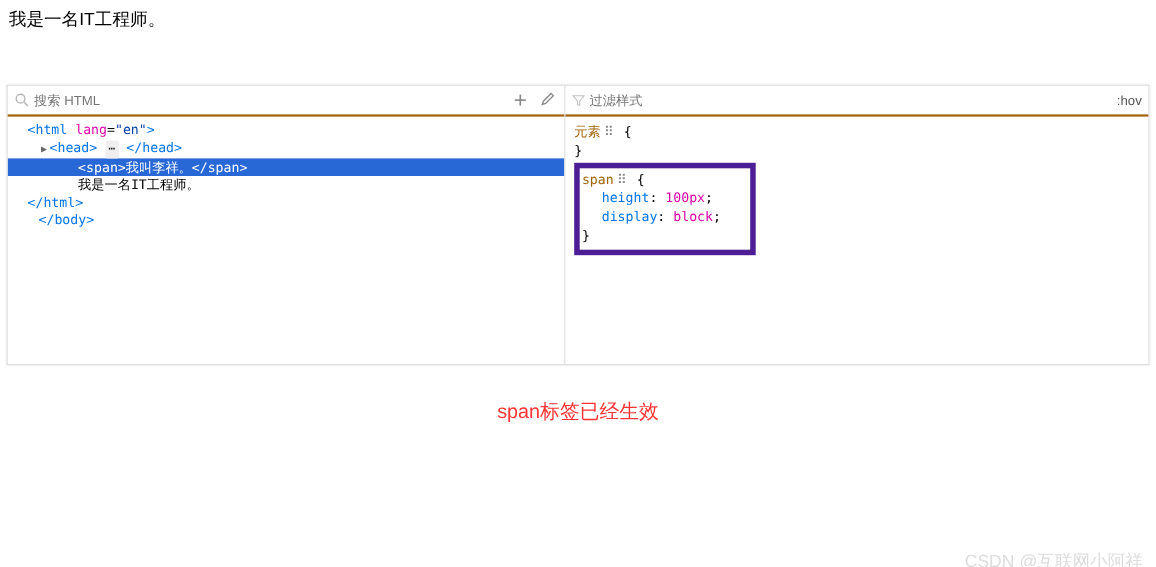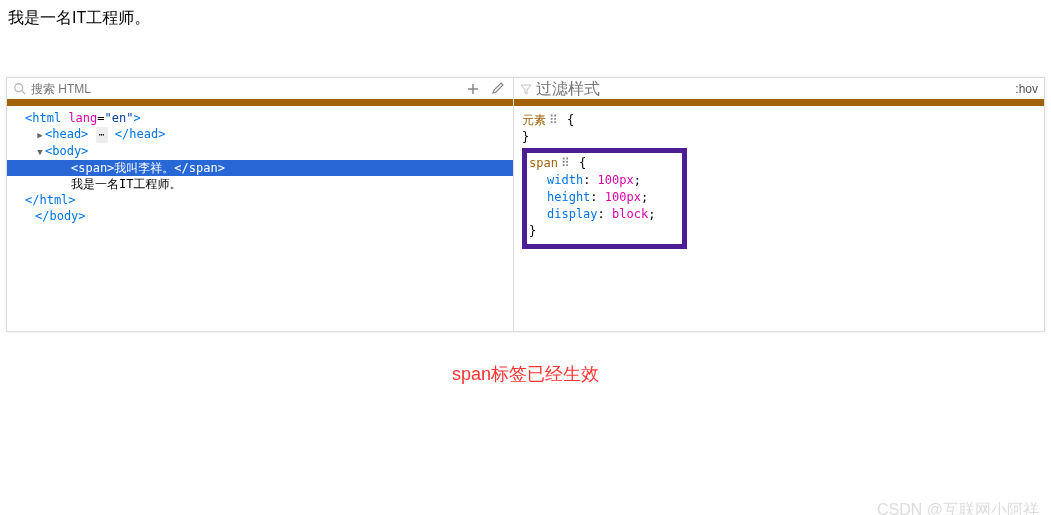--- a/index.html
+++ b/index.html
@@ -7,28 +7,28 @@
     
     .page-content { padding: 8px; }
     .text-line-1 { font-size: 16px; margin-bottom: 90px; }
     .text-line-2 { font-size: 16px; margin-bottom: 40px; }
     
     .devtools { border: 1px solid #ddd; height: 255px; display: flex; box-shadow: 0 0 3px rgba(0,0,0,0.1); margin: 0 6px; }
     
     .dom-panel { flex: 1; border-right: 1px solid #ddd; display: flex; flex-direction: column; }
     .styles-panel { width: 530px; display: flex; flex-direction: column; }
     
-    .toolbar { height: 28px; border-bottom: 7px solid #a16207; display: flex; align-items: center; padding: 0 6px; }
+    .toolbar { height: 28px; border-bottom: 2px solid #a16207; display: flex; align-items: center; padding: 0 6px; }
     .toolbar-left { flex: 1; display: flex; align-items: center; }
     .search-icon { width: 14px; height: 14px; margin-right: 4px; opacity: 0.6; }
     .search-input { border: none; outline: none; font-size: 12px; color: #999; flex: 1; background: transparent; }
     .toolbar-btn { width: 20px; height: 20px; display: flex; align-items: center; justify-content: center; cursor: pointer; margin-left: 4px; opacity: 0.7; }
     
     .filter-icon { width: 12px; height: 12px; margin-right: 4px; opacity: 0.5; }
-    .filter-input { border: none; outline: none; font-size: 16px; color: #999; flex: 1; background: transparent; }
+    .filter-input { border: none; outline: none; font-size: 12px; color: #999; flex: 1; background: transparent; }
     .hov-btn { font-size: 12px; color: #555; cursor: pointer; }
     
     .dom-tree { padding: 4px 0; font-family: Menlo, Monaco, Consolas, monospace; font-size: 12px; line-height: 16px; overflow: auto; flex: 1; }
     .dom-line { padding: 0 8px; white-space: nowrap; }
     .dom-line.indent1 { padding-left: 18px; }
     .dom-line.indent2 { padding-left: 28px; }
     .dom-line.indent3 { padding-left: 64px; }
     .dom-line.selected { background: #2868d6; color: #fff; }
     
     .tag { color: #0074e8; }
@@ -76,21 +76,20 @@
       </div>
       <div class="toolbar-btn">
         <svg width="14" height="14" viewBox="0 0 14 14">
             <path d="M11 1 L13 3 L6 10 L3 11 L4 8 Z" fill="none" stroke="#555" stroke-width="1.2"></path>
           </svg>
       </div>
     </div>
     <div class="dom-tree">
       <div class="dom-line indent1"><span class="tag"><span>&lt;</span><span>html</span></span> <span class="attr-n">lang</span>=<span class="attr-v">"en"</span><span class="tag">&gt;</span></div>
       <div class="dom-line indent2"><span class="twisty">▶</span><span class="tag">&lt;head&gt;</span> <span class="ellips">⋯</span> <span class="tag">&lt;/head&gt;</span></div>
-      <div class="dom-line indent2"><span class="twisty">▼</span><span class="tag">&lt;body&gt;</span></div>
       <div class="dom-line indent3 selected"><span>&lt;span&gt;我叫李祥。&lt;/span&gt;</span></div>
       <div class="dom-line indent3"><span>我是一名IT工程师。</span></div>
       <div class="dom-line indent1"><span class="tag">&lt;/html&gt;</span></div>
       <div class="dom-line indent2"><span class="tag">&lt;/body&gt;</span></div>
     </div>
   </div>
 
   <div class="styles-panel">
     <div class="toolbar">
       <svg class="filter-icon" viewBox="0 0 12 12">
@@ -99,21 +98,20 @@
       <input class="filter-input" placeholder="过滤样式" style="">
       <span class="hov-btn">:hov</span>
     </div>
     <div class="css-rules">
       <div class="rule-block">
         <span class="selector">元素</span><span class="waffle">⠿</span> <span>{</span><br>
         <span>}</span>
       </div>
       <div class="rule-block boxed">
         <span class="selector">span</span><span class="waffle">⠿</span> <span>{</span>
-        <div class="prop"><span class="prop-name">width</span>: <span class="prop-val">100px</span>;</div>
         <div class="prop"><span class="prop-name">height</span>: <span class="prop-val">100px</span>;</div>
         <div class="prop"><span class="prop-name">display</span>: <span class="prop-val">block</span>;</div>
         <span>}</span>
       </div>
     </div>
   </div>
 
 </div>
 
 <div class="caption">span标签已经生效</div>

